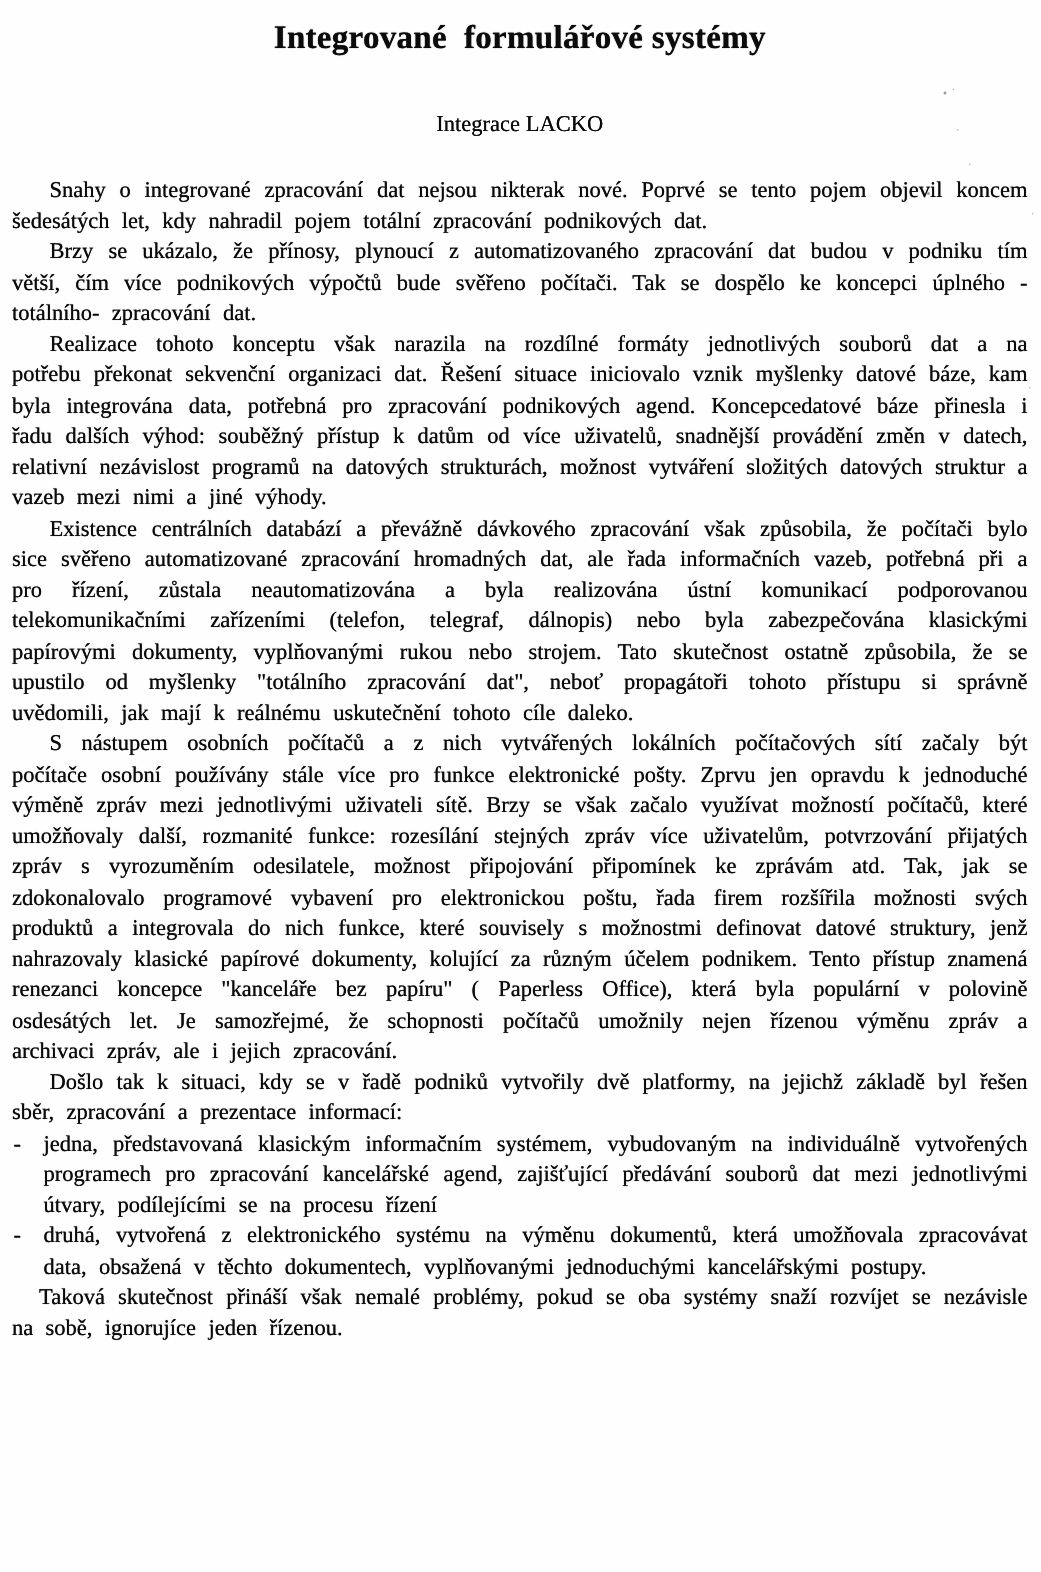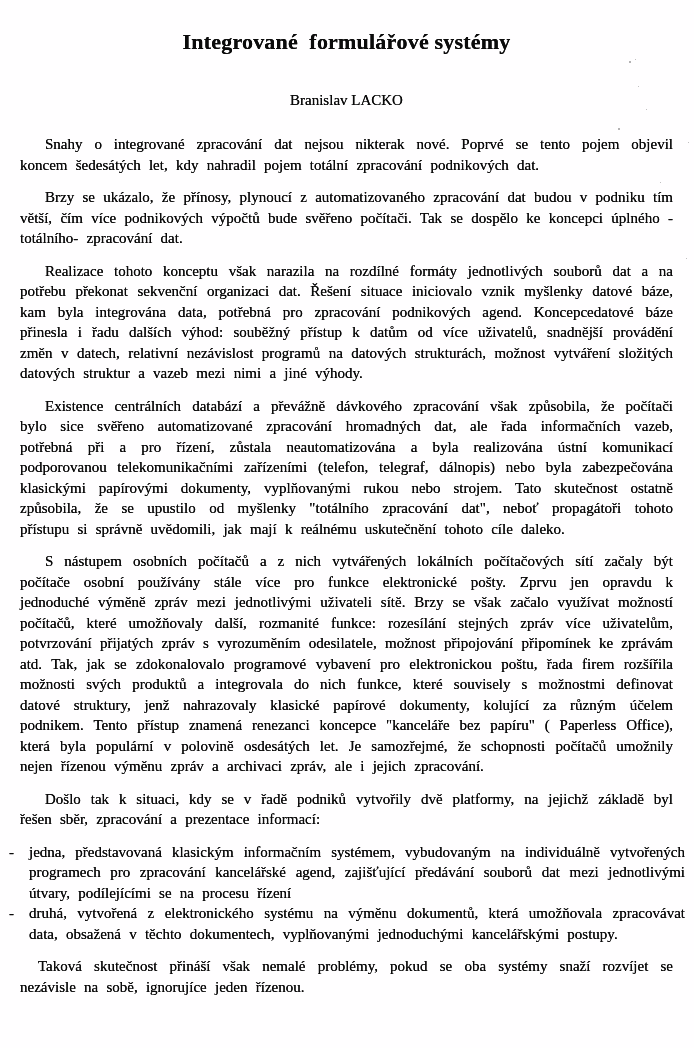--- a/index.html
+++ b/index.html
@@ -11,21 +11,21 @@
   .page {
     position: relative;
     width: 694px; height: 1048px;
     box-sizing: border-box;
     padding: 12px 9px 0 8px;
     background: #fffeff;
     color: #0b0b0b;
     font-family: "Liberation Serif", "DejaVu Serif", serif;
   }
   .title {
-    margin: 17px;
+    margin: 0;
     text-align: center;
     font-size: 22px;
     line-height: 26px;
     font-weight: bold;
     letter-spacing: 0.2px;
     white-space: pre-wrap;
     text-shadow: 0 0 0.6px currentColor;
   }
   .author {
     margin-top: 37px;
@@ -41,21 +41,21 @@
     text-shadow: 0 0 0.4px currentColor;
   }
   .body-text {
     margin-top: 26px;
     font-size: 15px;
     line-height: 20.5px;
     text-align: justify;
     word-spacing: 4.5px;
     text-shadow: 0 0 0.45px currentColor;
   }
-  .para { margin: 12px; text-indent: 25px; }
+  .para { margin: 0; text-indent: 25px; }
   .closing { text-indent: 18px; }
   .list { margin: 0; }
   .list-item { display: flex; }
   .dash { flex: 0 0 20px; padding-left: 1px; }
   .li-text { flex: 1 1 auto; text-align: justify; }
   
   .speck {
     position: absolute;
     width: 2px; height: 2px;
     border-radius: 50%;
@@ -64,21 +64,21 @@
   }
   .speck.small { width: 1px; height: 1px; opacity: 0.45; }
 </style>
 </head>
 <body>
 
 <div class="page">
 
   <h1 class="title">Integrované  formulářové systémy</h1>
 
-  <div class="author">Branislav LACKO</div>
+  <div class="author">Integrace LACKO</div>
 
 
   <div class="body-text">
     <p class="para">Snahy o integrované zpracování dat nejsou nikterak nové. Poprvé se tento pojem objevil koncem šedesátých let, kdy nahradil pojem totální zpracování podnikových dat.</p>
     <p class="para">Brzy se ukázalo, že přínosy, plynoucí z automatizovaného zpracování dat budou v podniku tím větší, čím více podnikových výpočtů bude svěřeno počítači. Tak se dospělo ke koncepci úplného -totálního- zpracování dat.</p>
     <p class="para">Realizace tohoto konceptu však narazila na rozdílné formáty jednotlivých souborů dat a na potřebu překonat sekvenční organizaci dat. Řešení situace iniciovalo vznik myšlenky datové báze, kam byla integrována data, potřebná pro zpracování podnikových agend. Koncepcedatové báze přinesla i řadu dalších výhod: souběžný přístup k datům od více uživatelů, snadnější provádění změn v datech, relativní nezávislost programů na datových strukturách, možnost vytváření složitých datových struktur a vazeb mezi nimi a jiné výhody.</p>
     <p class="para">Existence centrálních databází a převážně dávkového zpracování však způsobila, že počítači bylo sice svěřeno automatizované zpracování hromadných dat, ale řada informačních vazeb, potřebná při a pro řízení, zůstala neautomatizována a byla realizována ústní komunikací podporovanou telekomunikačními zařízeními (telefon, telegraf, dálnopis) nebo byla zabezpečována klasickými papírovými dokumenty, vyplňovanými rukou nebo strojem. Tato skutečnost ostatně způsobila, že se upustilo od myšlenky "totálního zpracování dat", neboť propagátoři tohoto přístupu si správně uvědomili, jak mají k reálnému uskutečnění tohoto cíle daleko.</p>
     <p class="para">S nástupem osobních počítačů a z nich vytvářených lokálních počítačových sítí začaly být počítače osobní používány stále více pro funkce elektronické pošty. Zprvu jen opravdu k jednoduché výměně zpráv mezi jednotlivými uživateli sítě. Brzy se však začalo využívat možností počítačů, které umožňovaly další, rozmanité funkce: rozesílání stejných zpráv více uživatelům, potvrzování přijatých zpráv s vyrozuměním odesilatele, možnost připojování připomínek ke zprávám atd. Tak, jak se zdokonalovalo programové vybavení pro elektronickou poštu, řada firem rozšířila možnosti svých produktů a integrovala do nich funkce, které souvisely s možnostmi definovat datové struktury, jenž nahrazovaly klasické papírové dokumenty, kolující za různým účelem podnikem. Tento přístup znamená renezanci koncepce "kanceláře bez papíru" ( Paperless Office), která byla populární v polovině osdesátých let. Je samozřejmé, že schopnosti počítačů umožnily nejen řízenou výměnu zpráv a archivaci zpráv, ale i jejich zpracování.</p>
     <p class="para">Došlo tak k situaci, kdy se v řadě podniků vytvořily dvě platformy, na jejichž základě byl řešen sběr, zpracování a prezentace informací:</p>
 

